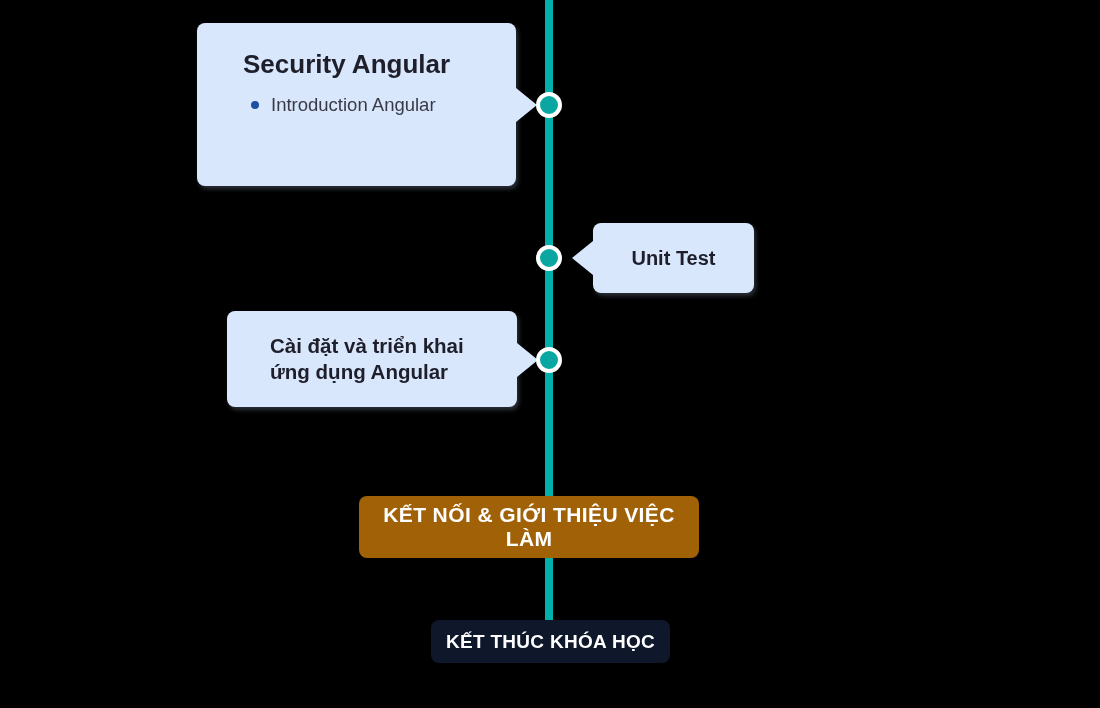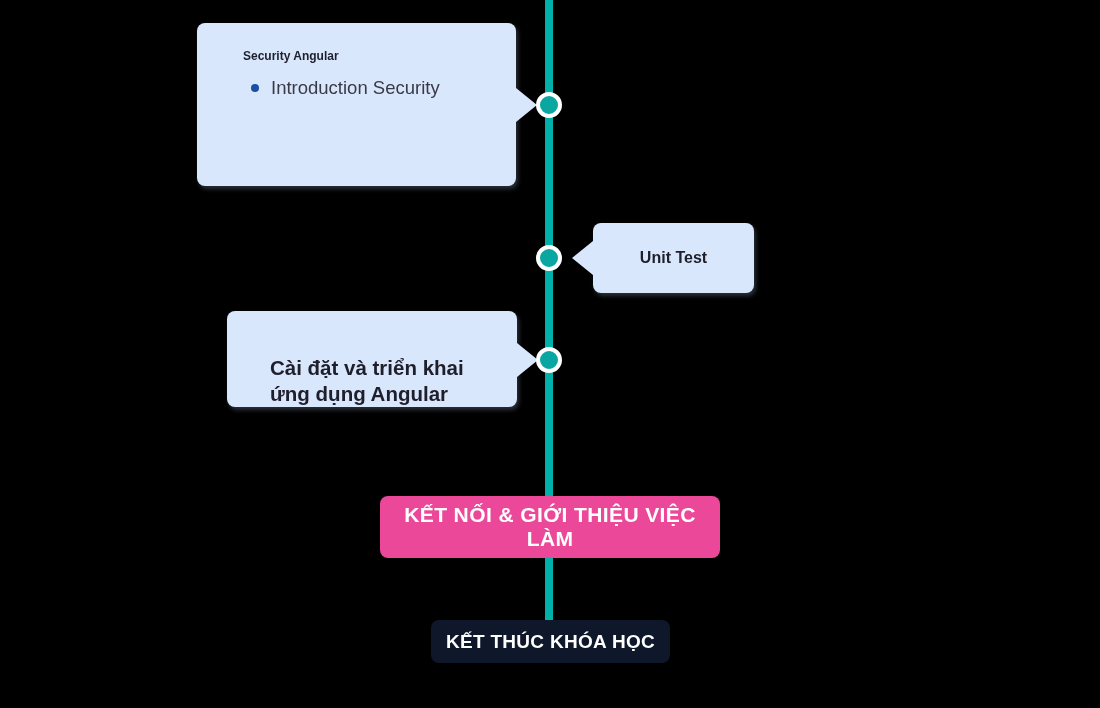--- a/index.html
+++ b/index.html
@@ -48,21 +48,21 @@
   .tail-left  { left: -21px;  border-right: 21px solid #D9E7FC; }
 
   .callout-security {
     left: 197px; top: 23px;
     width: 319px; height: 163px;
     box-sizing: border-box;
     padding: 26px 20px 0 46px;
   }
   .callout-security .tail { top: 65px; }
   .callout-title {
-    font-size: 12px;
+    font-size: 26px;
     font-weight: 700;
     color: #1F1F2B;
     margin-bottom: 13px;
   }
   ul.bullets {
     list-style: none;
     margin: 0; padding: 0 0 0 8px;
   }
   ul.bullets li {
     position: relative;
@@ -76,30 +76,30 @@
     left: 0; top: 8px;
     width: 8px; height: 8px;
     border-radius: 50%;
     background: #1C4FA3;
   }
 
   .callout-unittest {
     left: 593px; top: 223px;
     width: 161px; height: 70px;
     display: flex; align-items: center; justify-content: center;
-    font-size: 16px; font-weight: 700;
+    font-size: 20px; font-weight: 700;
     color: #1F1F2B;
   }
   .callout-unittest .tail { top: 18px; }
 
   .callout-caidat {
     left: 227px; top: 311px;
     width: 290px; height: 96px;
     box-sizing: border-box;
-    display: flex; align-items: flex-end;
+    display: flex; align-items: center;
     padding-left: 43px;
   }
   .callout-caidat .text {
     max-width: 218px;
     font-size: 20.5px;
     font-weight: 700;
     line-height: 26px;
     color: #1F1F2B;
   }
   .callout-caidat .tail { top: 32px; }
@@ -107,23 +107,23 @@
   .banner {
     position: absolute;
     display: flex; align-items: center; justify-content: center;
     border-radius: 8px;
     color: #FFFFFF;
     font-weight: 700;
     z-index: 3;
     text-align: center;
   }
   .banner-teal {
-    left: 380px; top: 496px;
+    left: 359px; top: 496px;
     width: 340px; height: 62px;
-    background: #ec4899;
+    background: #a16207;
     font-size: 21px;
     letter-spacing: 0.4px;
   }
   .banner-blue {
     left: 431px; top: 620px;
     width: 239px; height: 43px;
     background: #0f172a;
     font-size: 19px;
     letter-spacing: 0.3px;
   }
@@ -137,21 +137,21 @@
 
   <div class="node node-1"></div>
   <div class="node node-2"></div>
   <div class="node node-3"></div>
 
   <div class="callout callout-security">
     <div class="callout-title">Security Angular</div>
     <ul class="bullets">
       <li>
         <span class="dot"></span>
-        <span>Introduction Security</span>
+        <span>Introduction Angular</span>
       </li>
     </ul>
     <div class="tail tail-right"></div>
   </div>
 
   <div class="callout callout-unittest">
     <span>Unit Test</span>
     <div class="tail tail-left"></div>
   </div>
 

